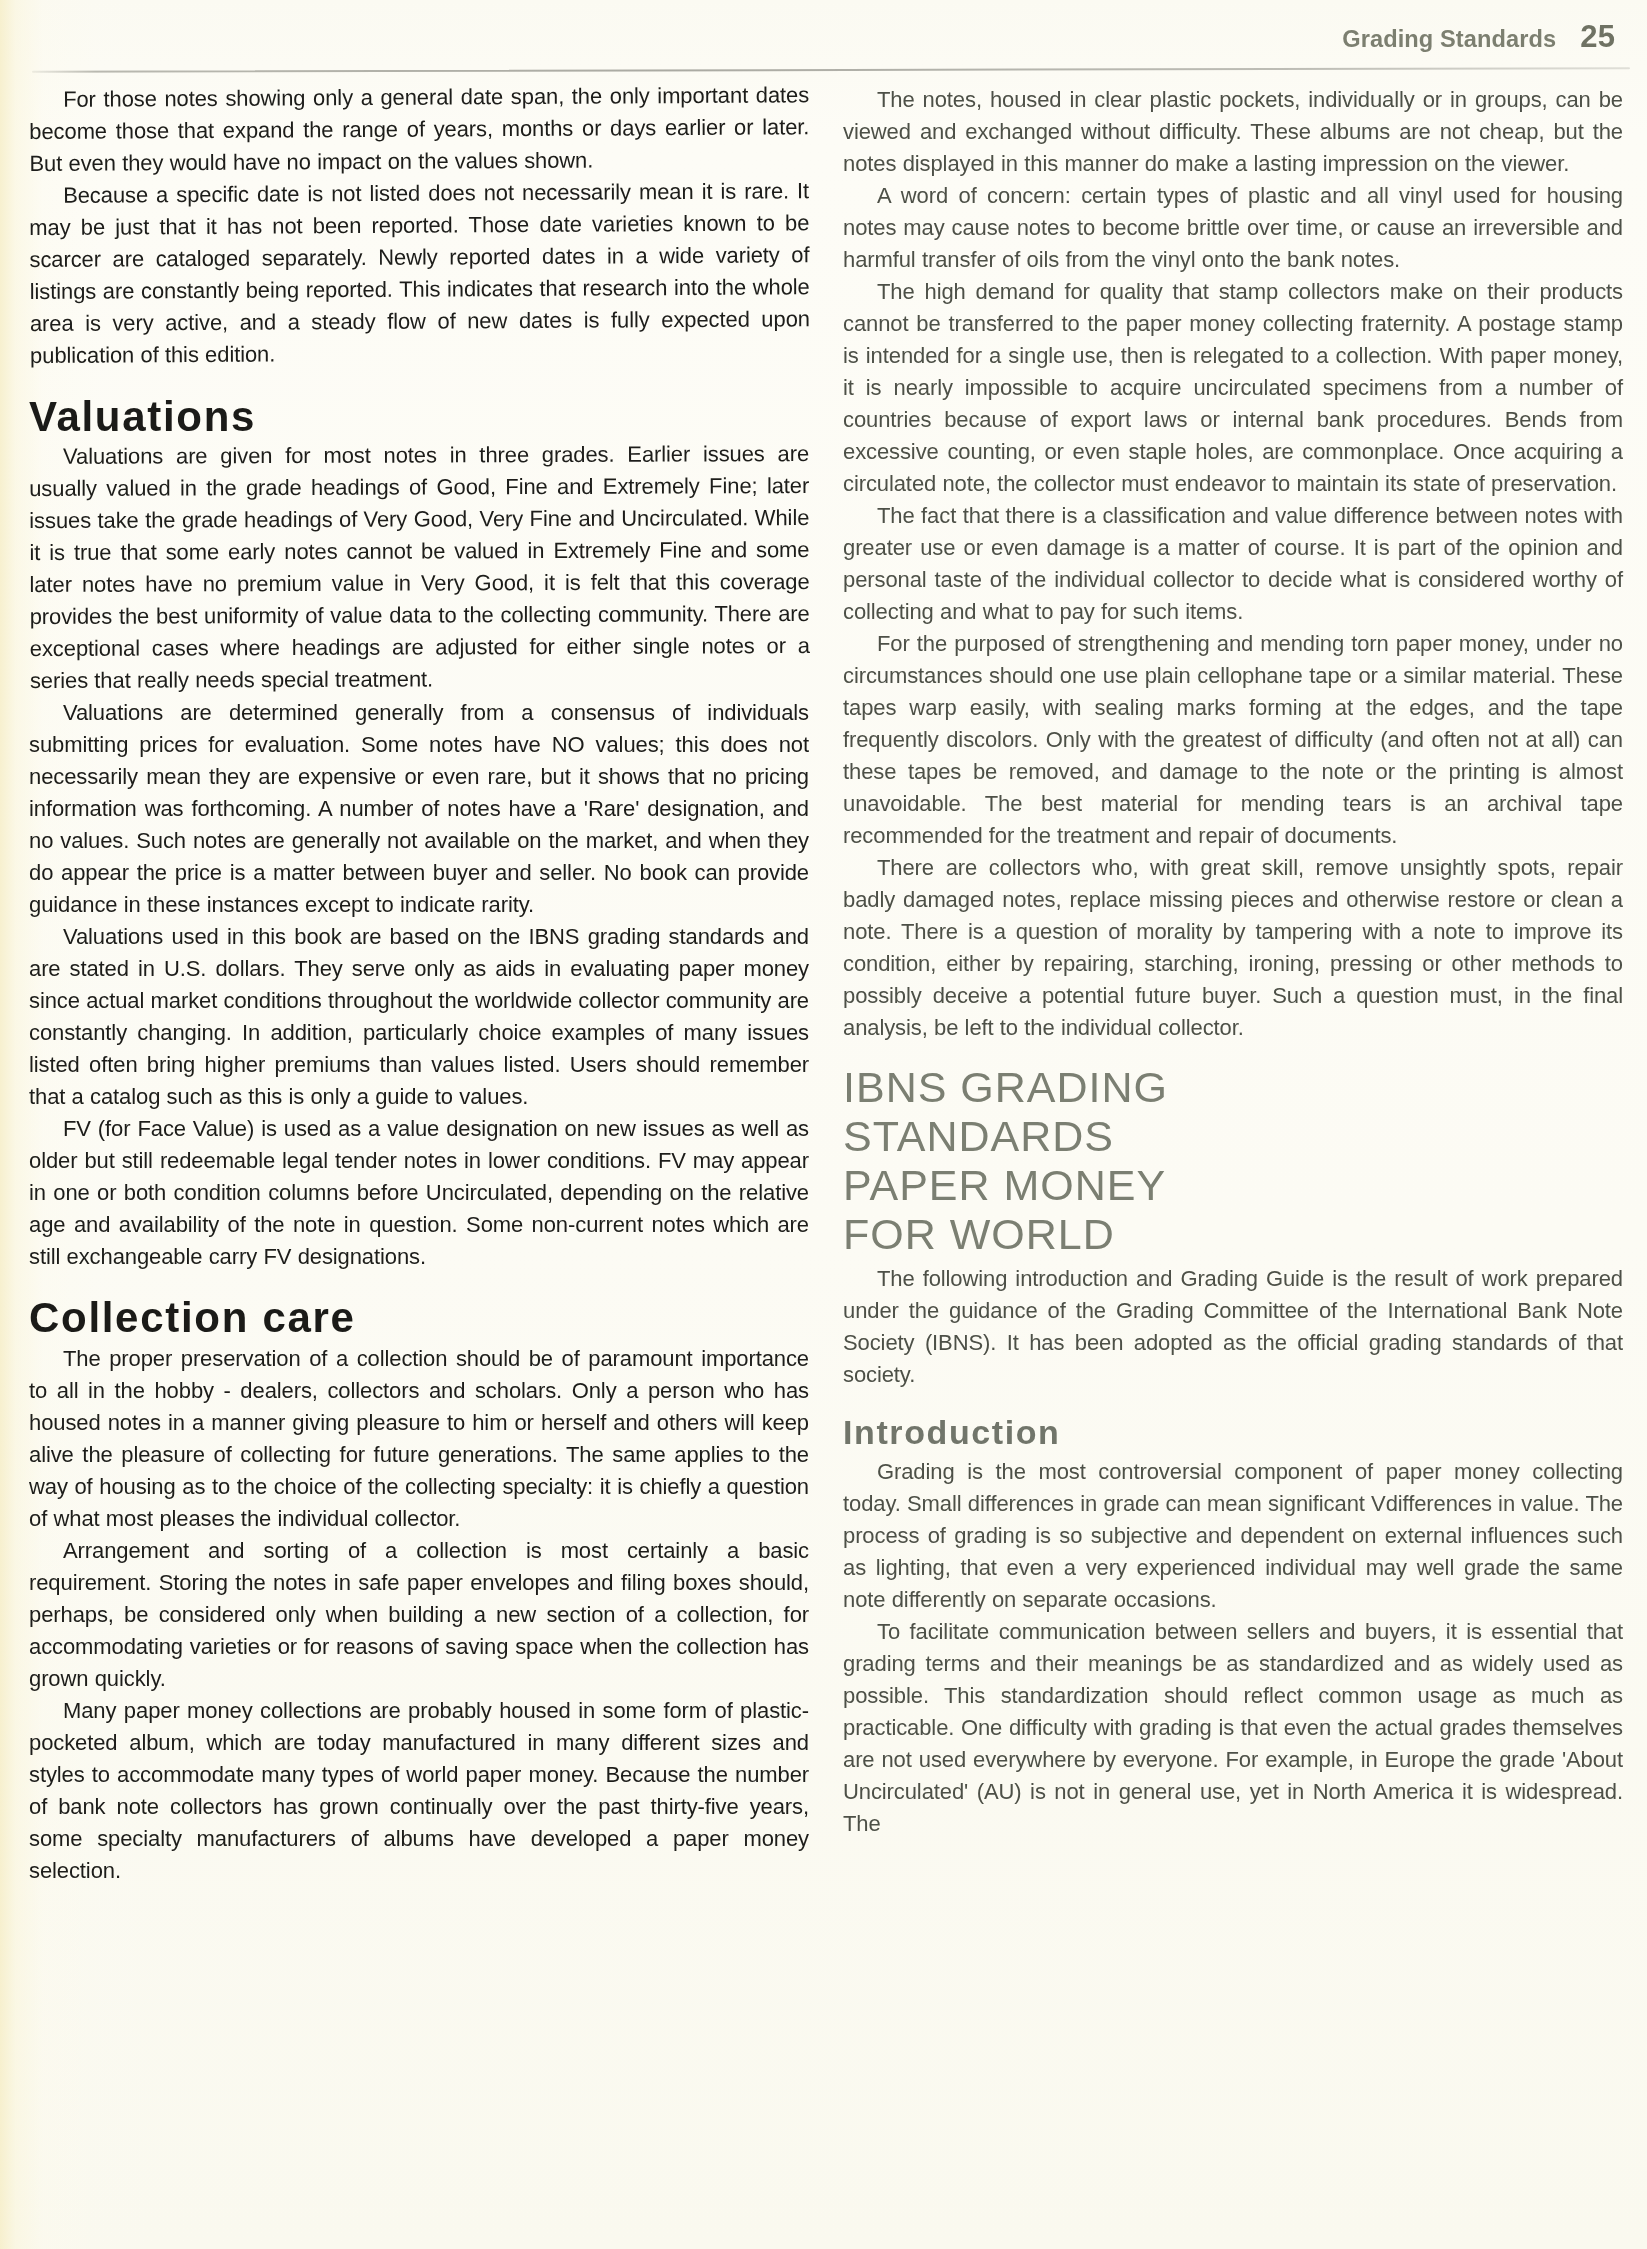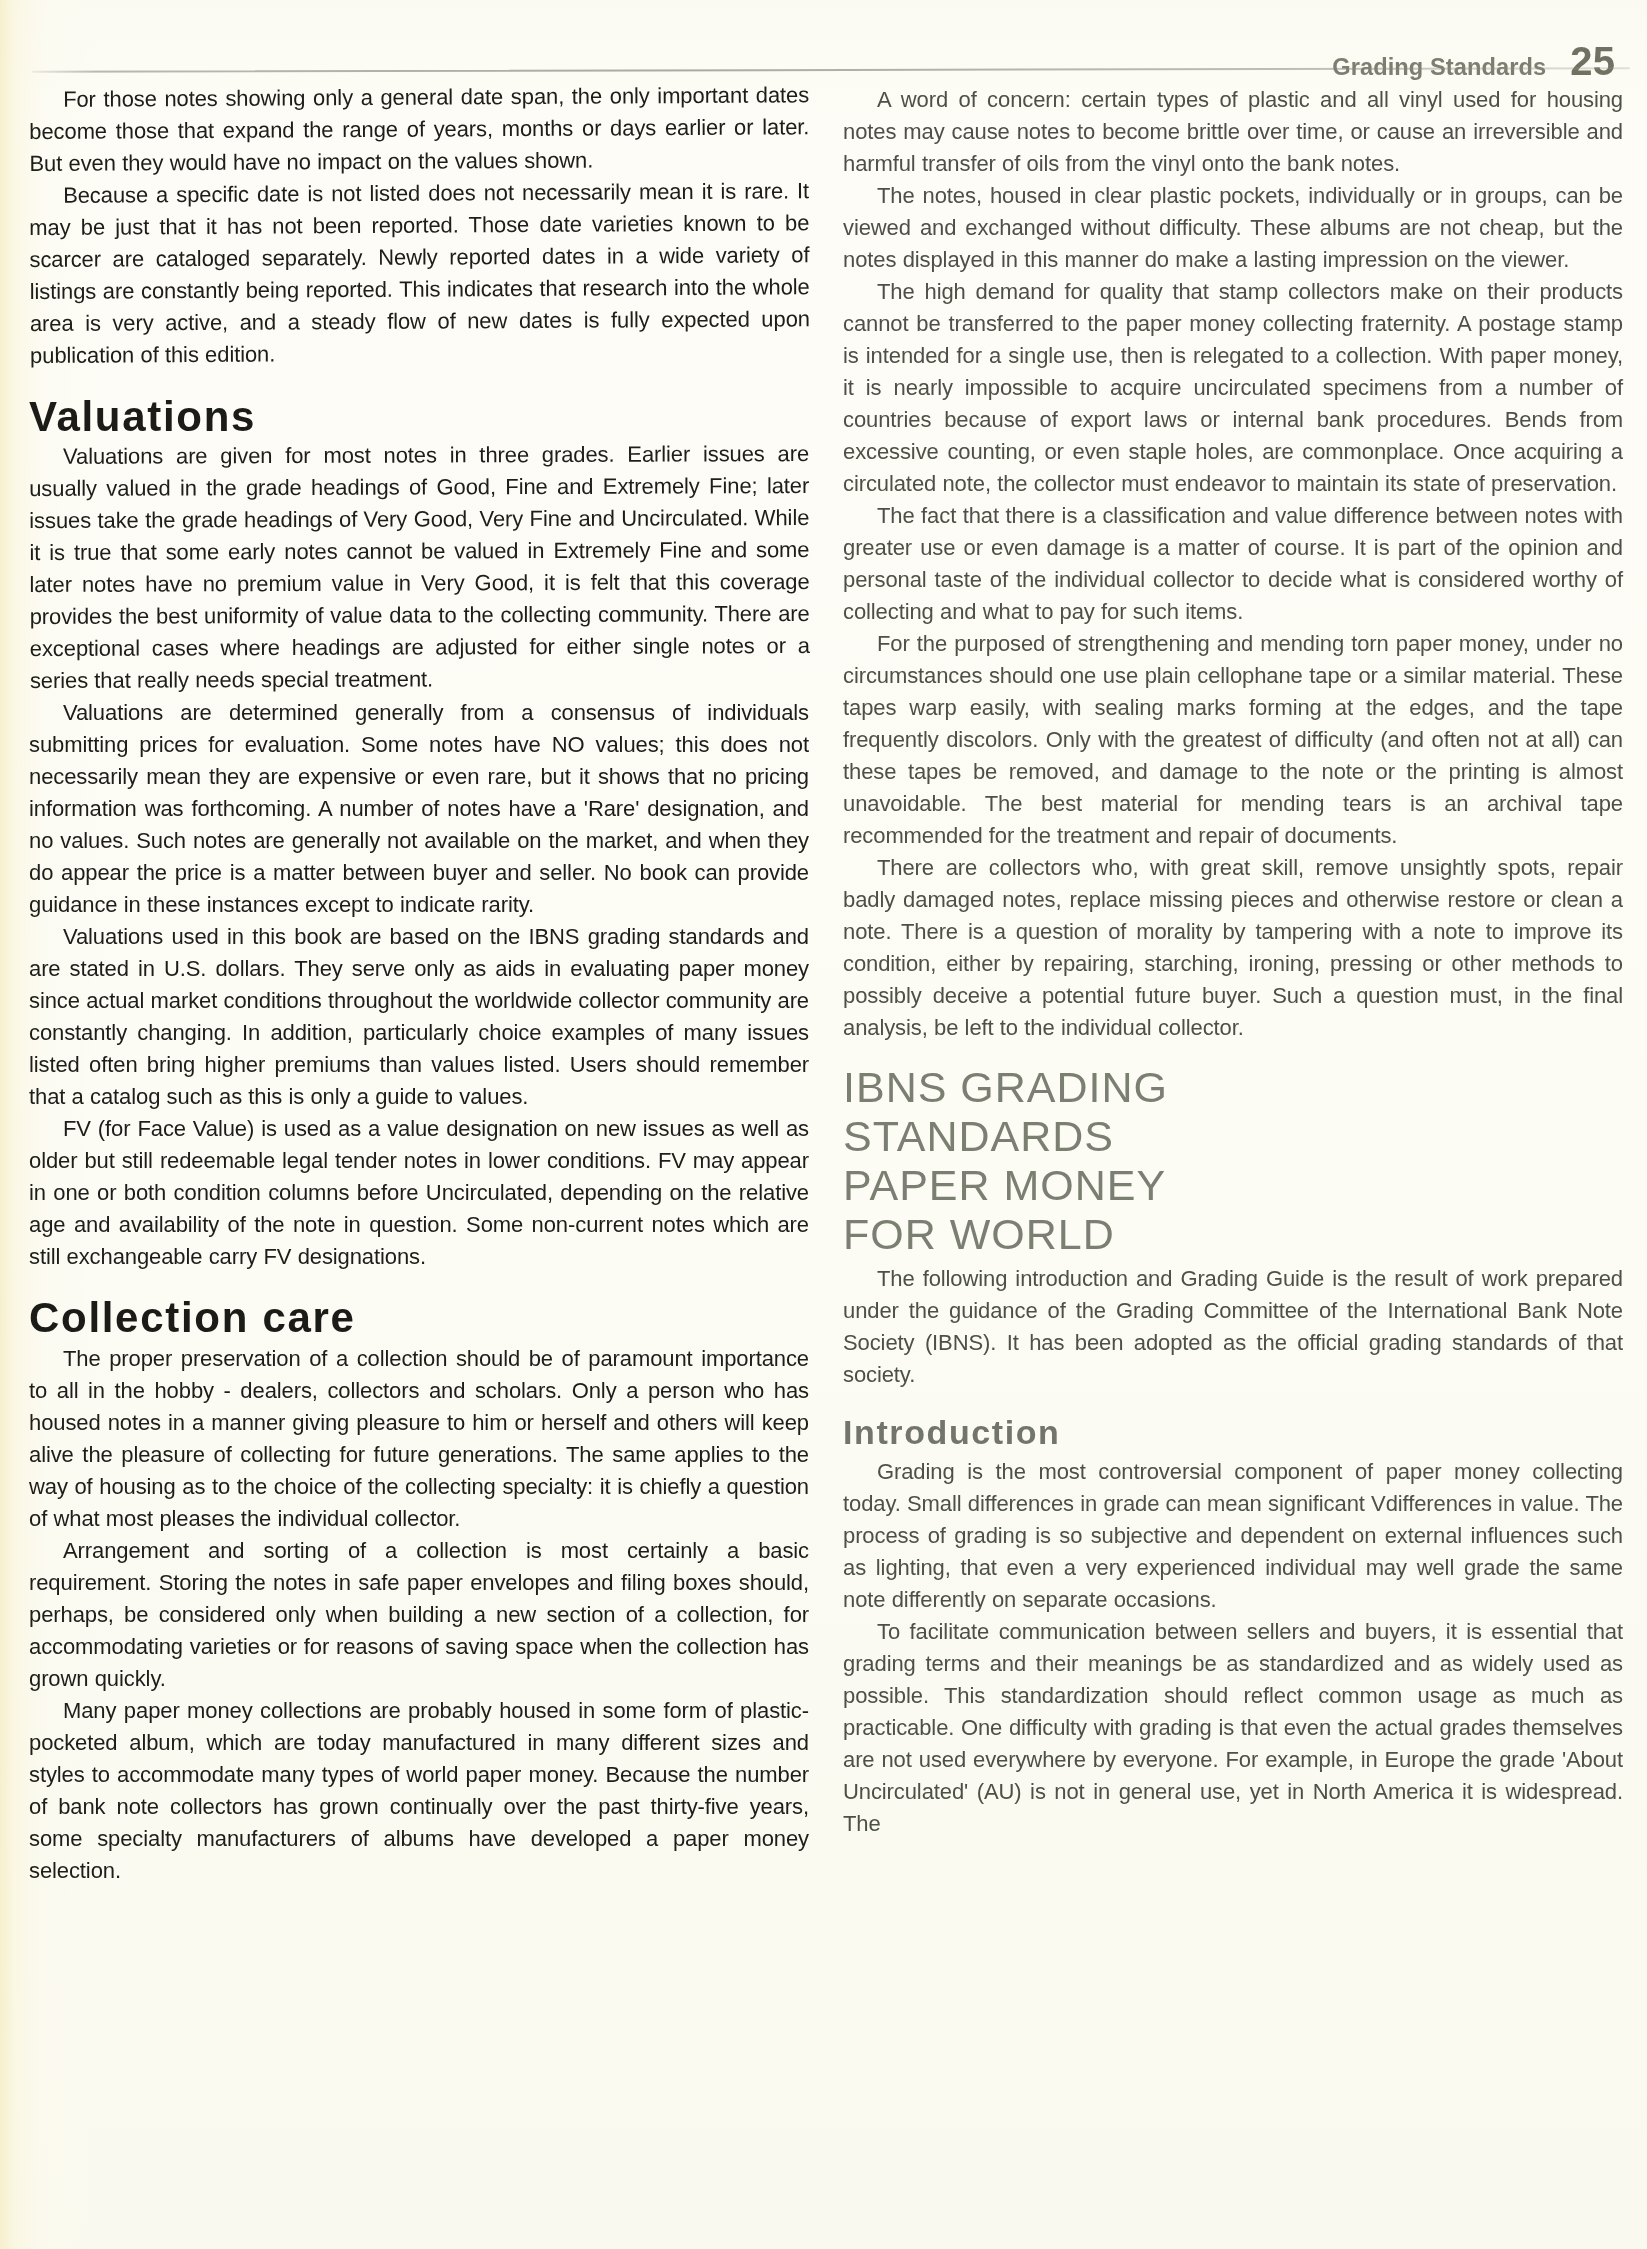--- a/index.html
+++ b/index.html
@@ -45,23 +45,22 @@
     align-items: baseline;
     gap: 24px;
     color: #7c7f70;
     font-weight: bold;
     letter-spacing: 0.1px;
   }
   .running-header .rh-title {
     font-size: 23.6px;
   }
   .running-header .rh-page {
-    font-size: 40px;
+    font-size: 31px;
     color: #6f7263;
-    margin-top: 20px;
   }
   .header-rule {
     position: absolute;
     left: 31.5px;
     right: 18.6px;
     top: 69px;
     height: 2.1px;
     background: linear-gradient(90deg,
         rgba(150,150,140,0.15) 0%,
         rgba(130,130,120,0.55) 4%,
@@ -164,22 +163,22 @@
 
       <h2 class="head-black">Collection care</h2>
 
       <p class="body">The proper preservation of a collection should be of paramount importance to all in the hobby - dealers, collectors and scholars. Only a person who has housed notes in a manner giving pleasure to him or herself and others will keep alive the pleasure of collecting for future generations. The same applies to the way of housing as to the choice of the collecting specialty: it is chiefly a question of what most pleases the individual collector.</p>
       <p class="body">Arrangement and sorting of a collection is most certainly a basic requirement. Storing the notes in safe paper envelopes and filing boxes should, perhaps, be considered only when building a new section of a collection, for accommodating varieties or for reasons of saving space when the collection has grown quickly.</p>
       <p class="body">Many paper money collections are probably housed in some form of plastic-pocketed album, which are today manufactured in many different sizes and styles to accommodate many types of world paper money. Because the number of bank note collectors has grown continually over the past thirty-five years, some specialty manufacturers of albums have developed a paper money selection.</p>
     </div>
 
     <div class="col col-right">
 
+      <p class="body ink-mid">The notes, housed in clear plastic pockets, individually or in groups, can be viewed and exchanged without difficulty. These albums are not cheap, but the notes displayed in this manner do make a lasting impression on the viewer.</p>
       <p class="body ink-mid">A word of concern: certain types of plastic and all vinyl used for housing notes may cause notes to become brittle over time, or cause an irreversible and harmful transfer of oils from the vinyl onto the bank notes.</p>
-      <p class="body ink-mid">The notes, housed in clear plastic pockets, individually or in groups, can be viewed and exchanged without difficulty. These albums are not cheap, but the notes displayed in this manner do make a lasting impression on the viewer.</p>
       <p class="body ink-dark">The high demand for quality that stamp collectors make on their products cannot be transferred to the paper money collecting fraternity. A postage stamp is intended for a single use, then is relegated to a collection. With paper money, it is nearly impossible to acquire uncirculated specimens from a number of countries because of export laws or internal bank procedures. Bends from excessive counting, or even staple holes, are commonplace. Once acquiring a circulated note, the collector must endeavor to maintain its state of preservation.</p>
       <p class="body ink-dark">The fact that there is a classification and value difference between notes with greater use or even damage is a matter of course. It is part of the opinion and personal taste of the individual collector to decide what is considered worthy of collecting and what to pay for such items.</p>
       <p class="body ink-dark">For the purposed of strengthening and mending torn paper money, under no circumstances should one use plain cellophane tape or a similar material. These tapes warp easily, with sealing marks forming at the edges, and the tape frequently discolors. Only with the greatest of difficulty (and often not at all) can these tapes be removed, and damage to the note or the printing is almost unavoidable. The best material for mending tears is an archival tape recommended for the treatment and repair of documents.</p>
       <p class="body ink-dark">There are collectors who, with great skill, remove unsightly spots, repair badly damaged notes, replace missing pieces and otherwise restore or clean a note. There is a question of morality by tampering with a note to improve its condition, either by repairing, starching, ironing, pressing or other methods to possibly deceive a potential future buyer. Such a question must, in the final analysis, be left to the individual collector.</p>
 
       <h1 class="big-head">
         <span class="bh-line">IBNS GRADING</span>
         <span class="bh-line">STANDARDS</span>
         <span class="bh-line">PAPER MONEY</span>
         <span class="bh-line">FOR WORLD</span>

